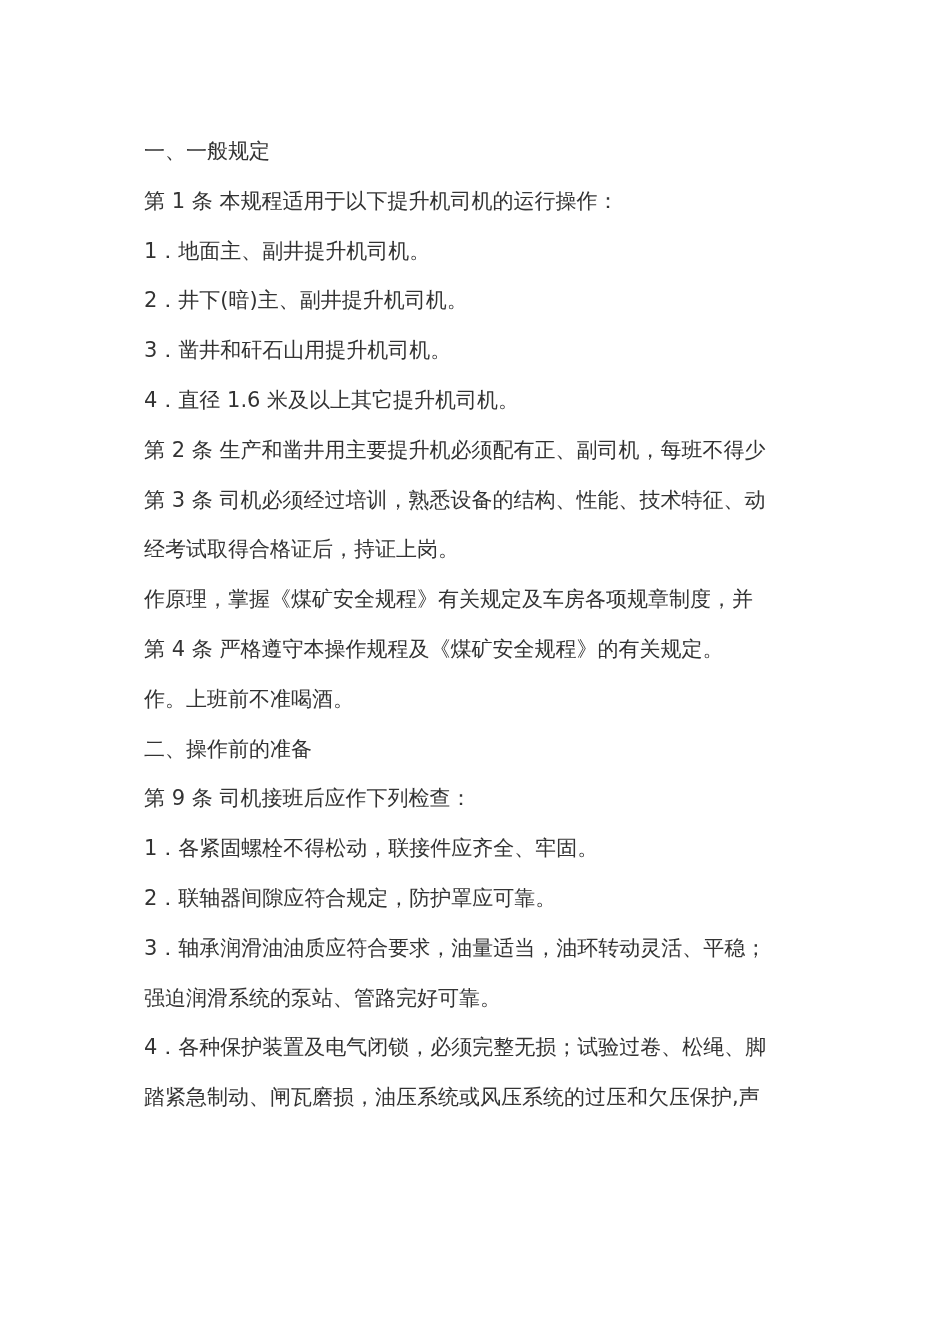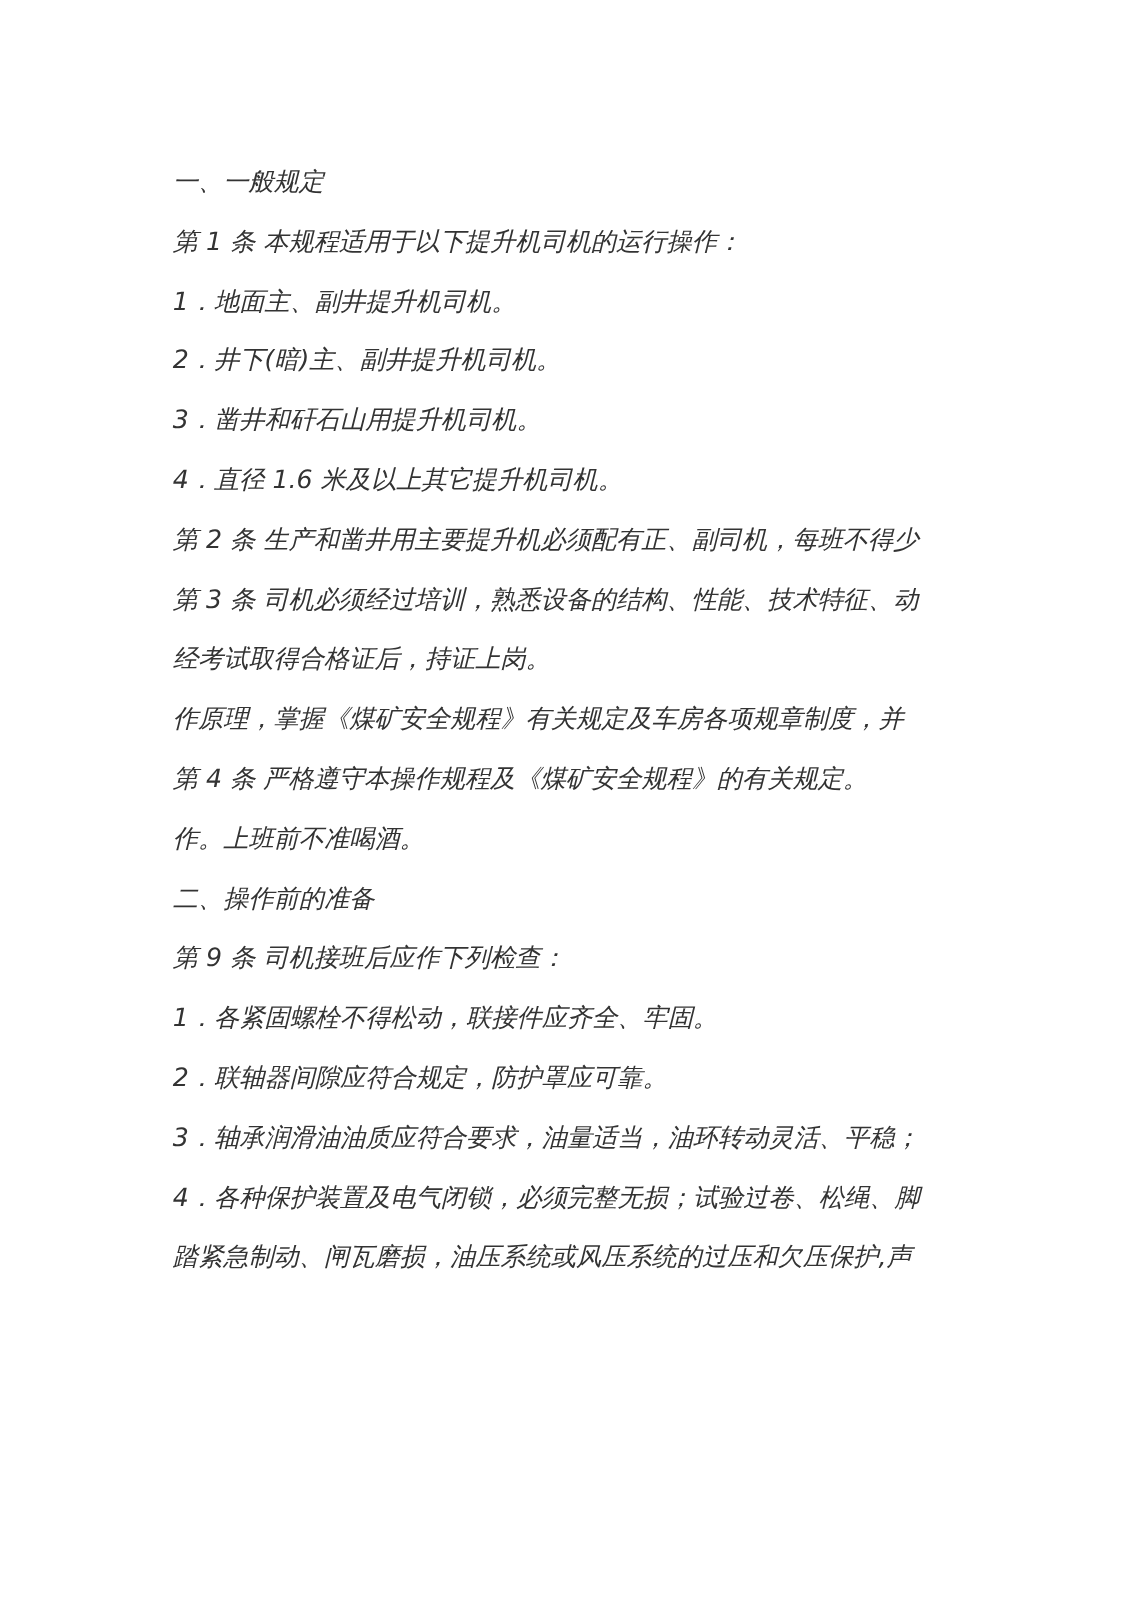--- a/index.html
+++ b/index.html
@@ -15,21 +15,20 @@
     }
     .page {
       position: absolute;
       left: 144px;
       top: 134px;
       width: 664px;
       font-family: "DejaVu Sans", "Liberation Sans", sans-serif;
       font-size: 21px;
       color: #333333;
       letter-spacing: 0px;
-      font-style: italic;
     }
     .line {
       height: 49.8px;
       line-height: 34px;
       white-space: nowrap;
       overflow: visible;
     }
   </style>
 </head>
 <body>
@@ -45,15 +44,16 @@
   <div class="line">第 3 条 司机必须经过培训，熟悉设备的结构、性能、技术特征、动</div>
   <div class="line">经考试取得合格证后，持证上岗。</div>
   <div class="line">作原理，掌握《煤矿安全规程》有关规定及车房各项规章制度，并</div>
   <div class="line">第 4 条 严格遵守本操作规程及《煤矿安全规程》的有关规定。</div>
   <div class="line">作。上班前不准喝酒。</div>
   <div class="line">二、操作前的准备</div>
   <div class="line">第 9 条 司机接班后应作下列检查：</div>
   <div class="line">1．各紧固螺栓不得松动，联接件应齐全、牢固。</div>
   <div class="line">2．联轴器间隙应符合规定，防护罩应可靠。</div>
   <div class="line">3．轴承润滑油油质应符合要求，油量适当，油环转动灵活、平稳；</div>
+  <div class="line">强迫润滑系统的泵站、管路完好可靠。</div>
   <div class="line">4．各种保护装置及电气闭锁，必须完整无损；试验过卷、松绳、脚</div>
   <div class="line">踏紧急制动、闸瓦磨损，油压系统或风压系统的过压和欠压保护,声</div>
 </div>
 
 </body></html>

